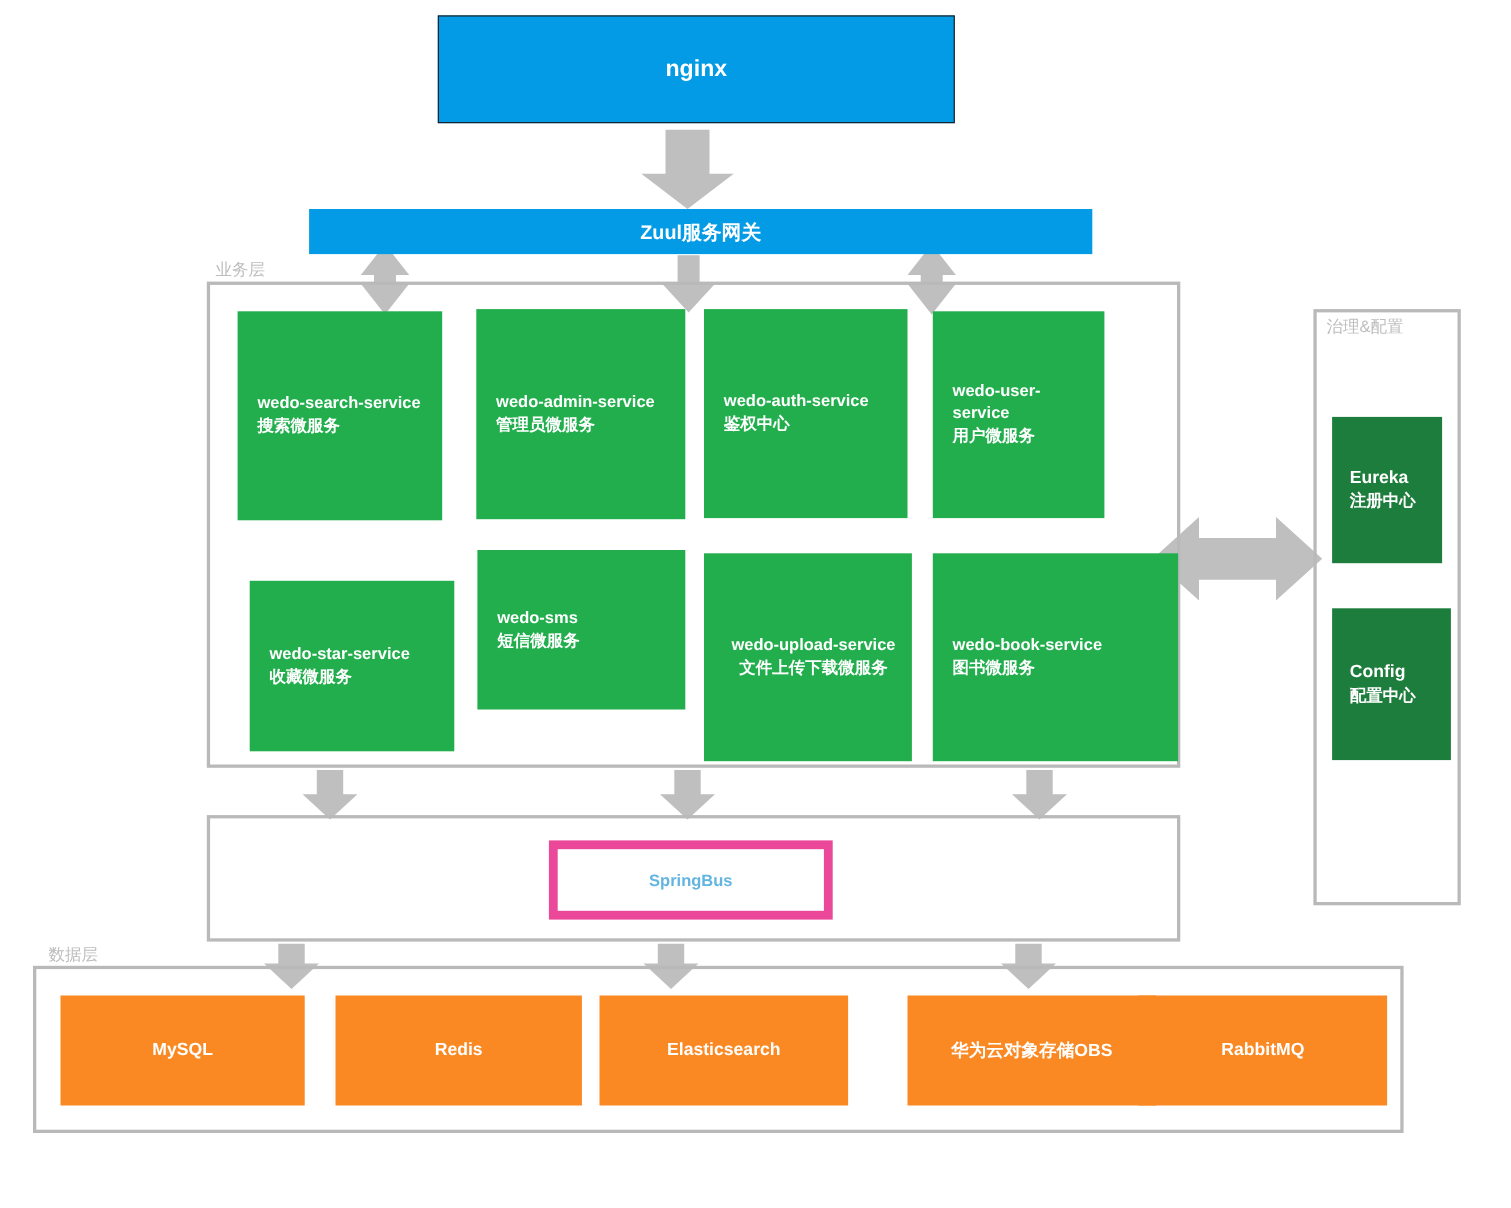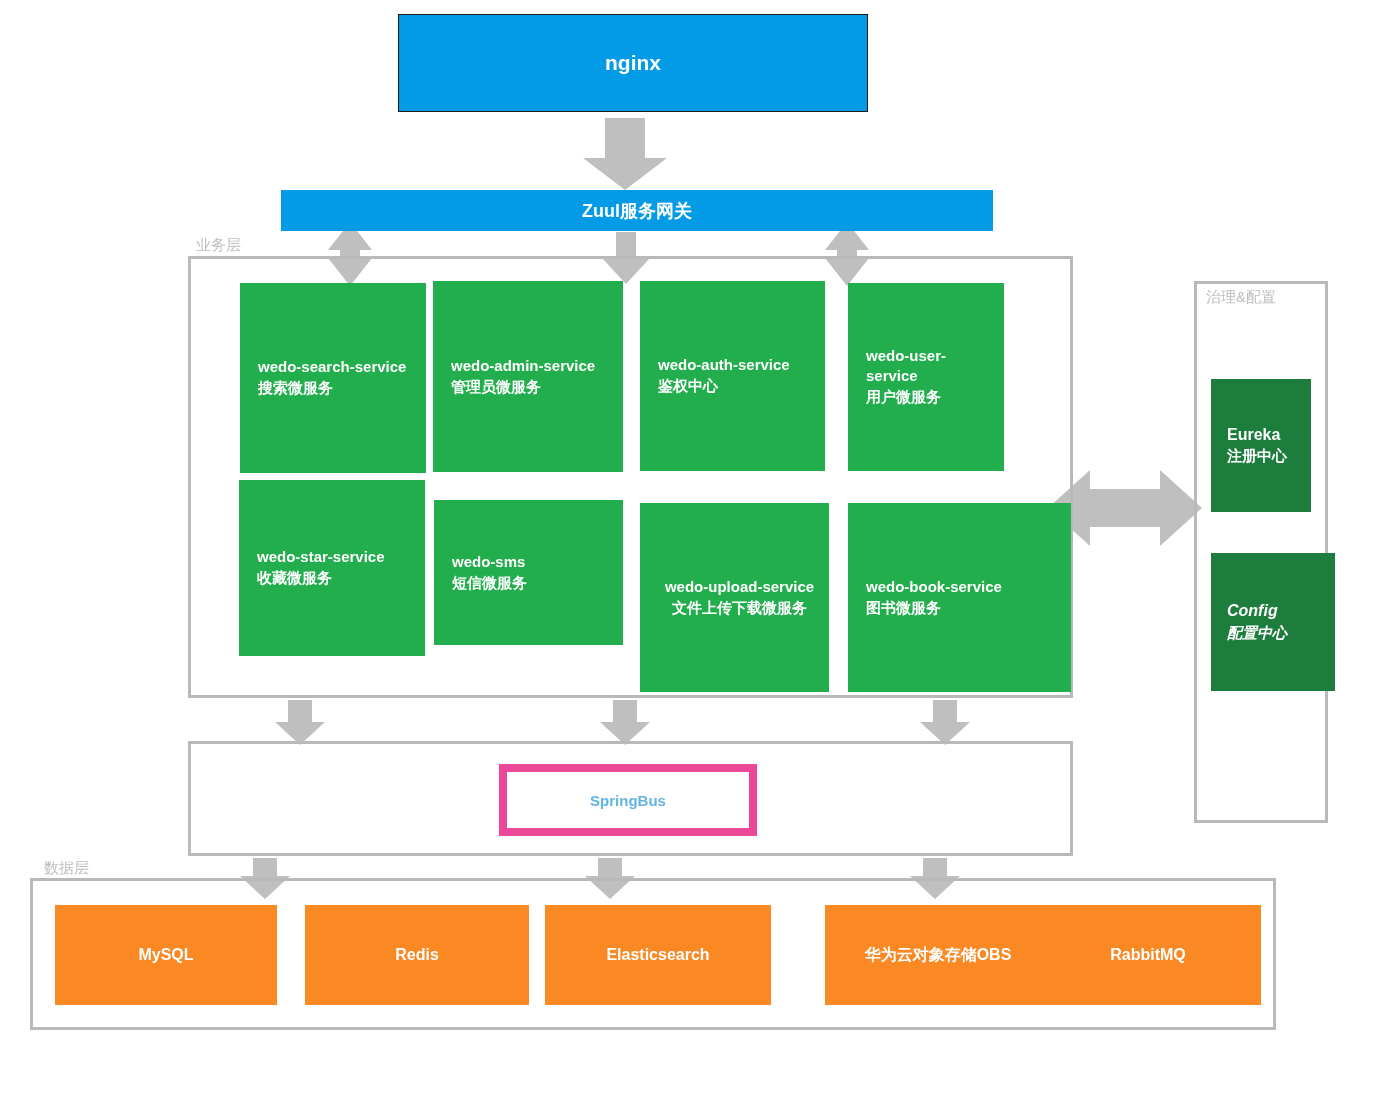--- a/index.html
+++ b/index.html
@@ -170,41 +170,41 @@
     <span>Zuul服务网关</span>
   </div>
 
   <div class="node blue" id="nginx-box">
     <span>nginx</span>
   </div>
 
   <div class="layer" id="business-layer"></div>
   <div class="layer-label" id="business-label">业务层</div>
 
-  <div class="node green svc" style="left:240px;top:283px;width:186px;height:190px;">
+  <div class="node green svc" style="left:216px;top:283px;width:186px;height:190px;">
     <div class="t1">wedo-search-service</div>
     <div class="t2">搜索微服务</div>
   </div>
 
   <div class="node green svc" style="left:433px;top:281px;width:190px;height:191px;">
     <div class="t1">wedo-admin-service</div>
     <div class="t2">管理员微服务</div>
   </div>
 
   <div class="node green svc" style="left:640px;top:281px;width:185px;height:190px;">
     <div class="t1">wedo-auth-service</div>
     <div class="t2">鉴权中心</div>
   </div>
 
   <div class="node green svc" style="left:848px;top:283px;width:156px;height:188px;">
     <div class="t1">wedo-user-service</div>
     <div class="t2">用户微服务</div>
   </div>
 
-  <div class="node green svc" style="left:227px;top:480px;width:186px;height:176px;margin-left:12px;">
+  <div class="node green svc" style="left:227px;top:528px;width:186px;height:155px;">
     <div class="t1">wedo-star-service</div>
     <div class="t2">收藏微服务</div>
   </div>
 
   <div class="node green svc" style="left:434px;top:500px;width:189px;height:145px;">
     <div class="t1">wedo-sms</div>
     <div class="t2">短信微服务</div>
   </div>
 
   <div class="node green svc" style="left:640px;top:503px;width:189px;height:189px;align-items:center;">
@@ -218,21 +218,21 @@
   </div>
 
   <div class="layer" id="gov-layer"></div>
   <div class="layer-label" id="gov-label">治理&amp;配置</div>
 
   <div class="node green-dark gov" style="left:1211px;top:379px;width:100px;height:133px;">
     <div class="t1">Eureka</div>
     <div class="t2">注册中心</div>
   </div>
 
-  <div class="node green-dark gov" style="left:1211px;top:553px;width:124px;height:138px;font-style:italic;">
+  <div class="node green-dark gov" style="left:1211px;top:553px;width:108px;height:138px;">
     <div class="t1">Config</div>
     <div class="t2">配置中心</div>
   </div>
 
   <div class="layer" id="bus-layer"></div>
   <div id="springbus-box">
     <span>SpringBus</span>
   </div>
 
   <div class="layer" id="data-layer"></div>

